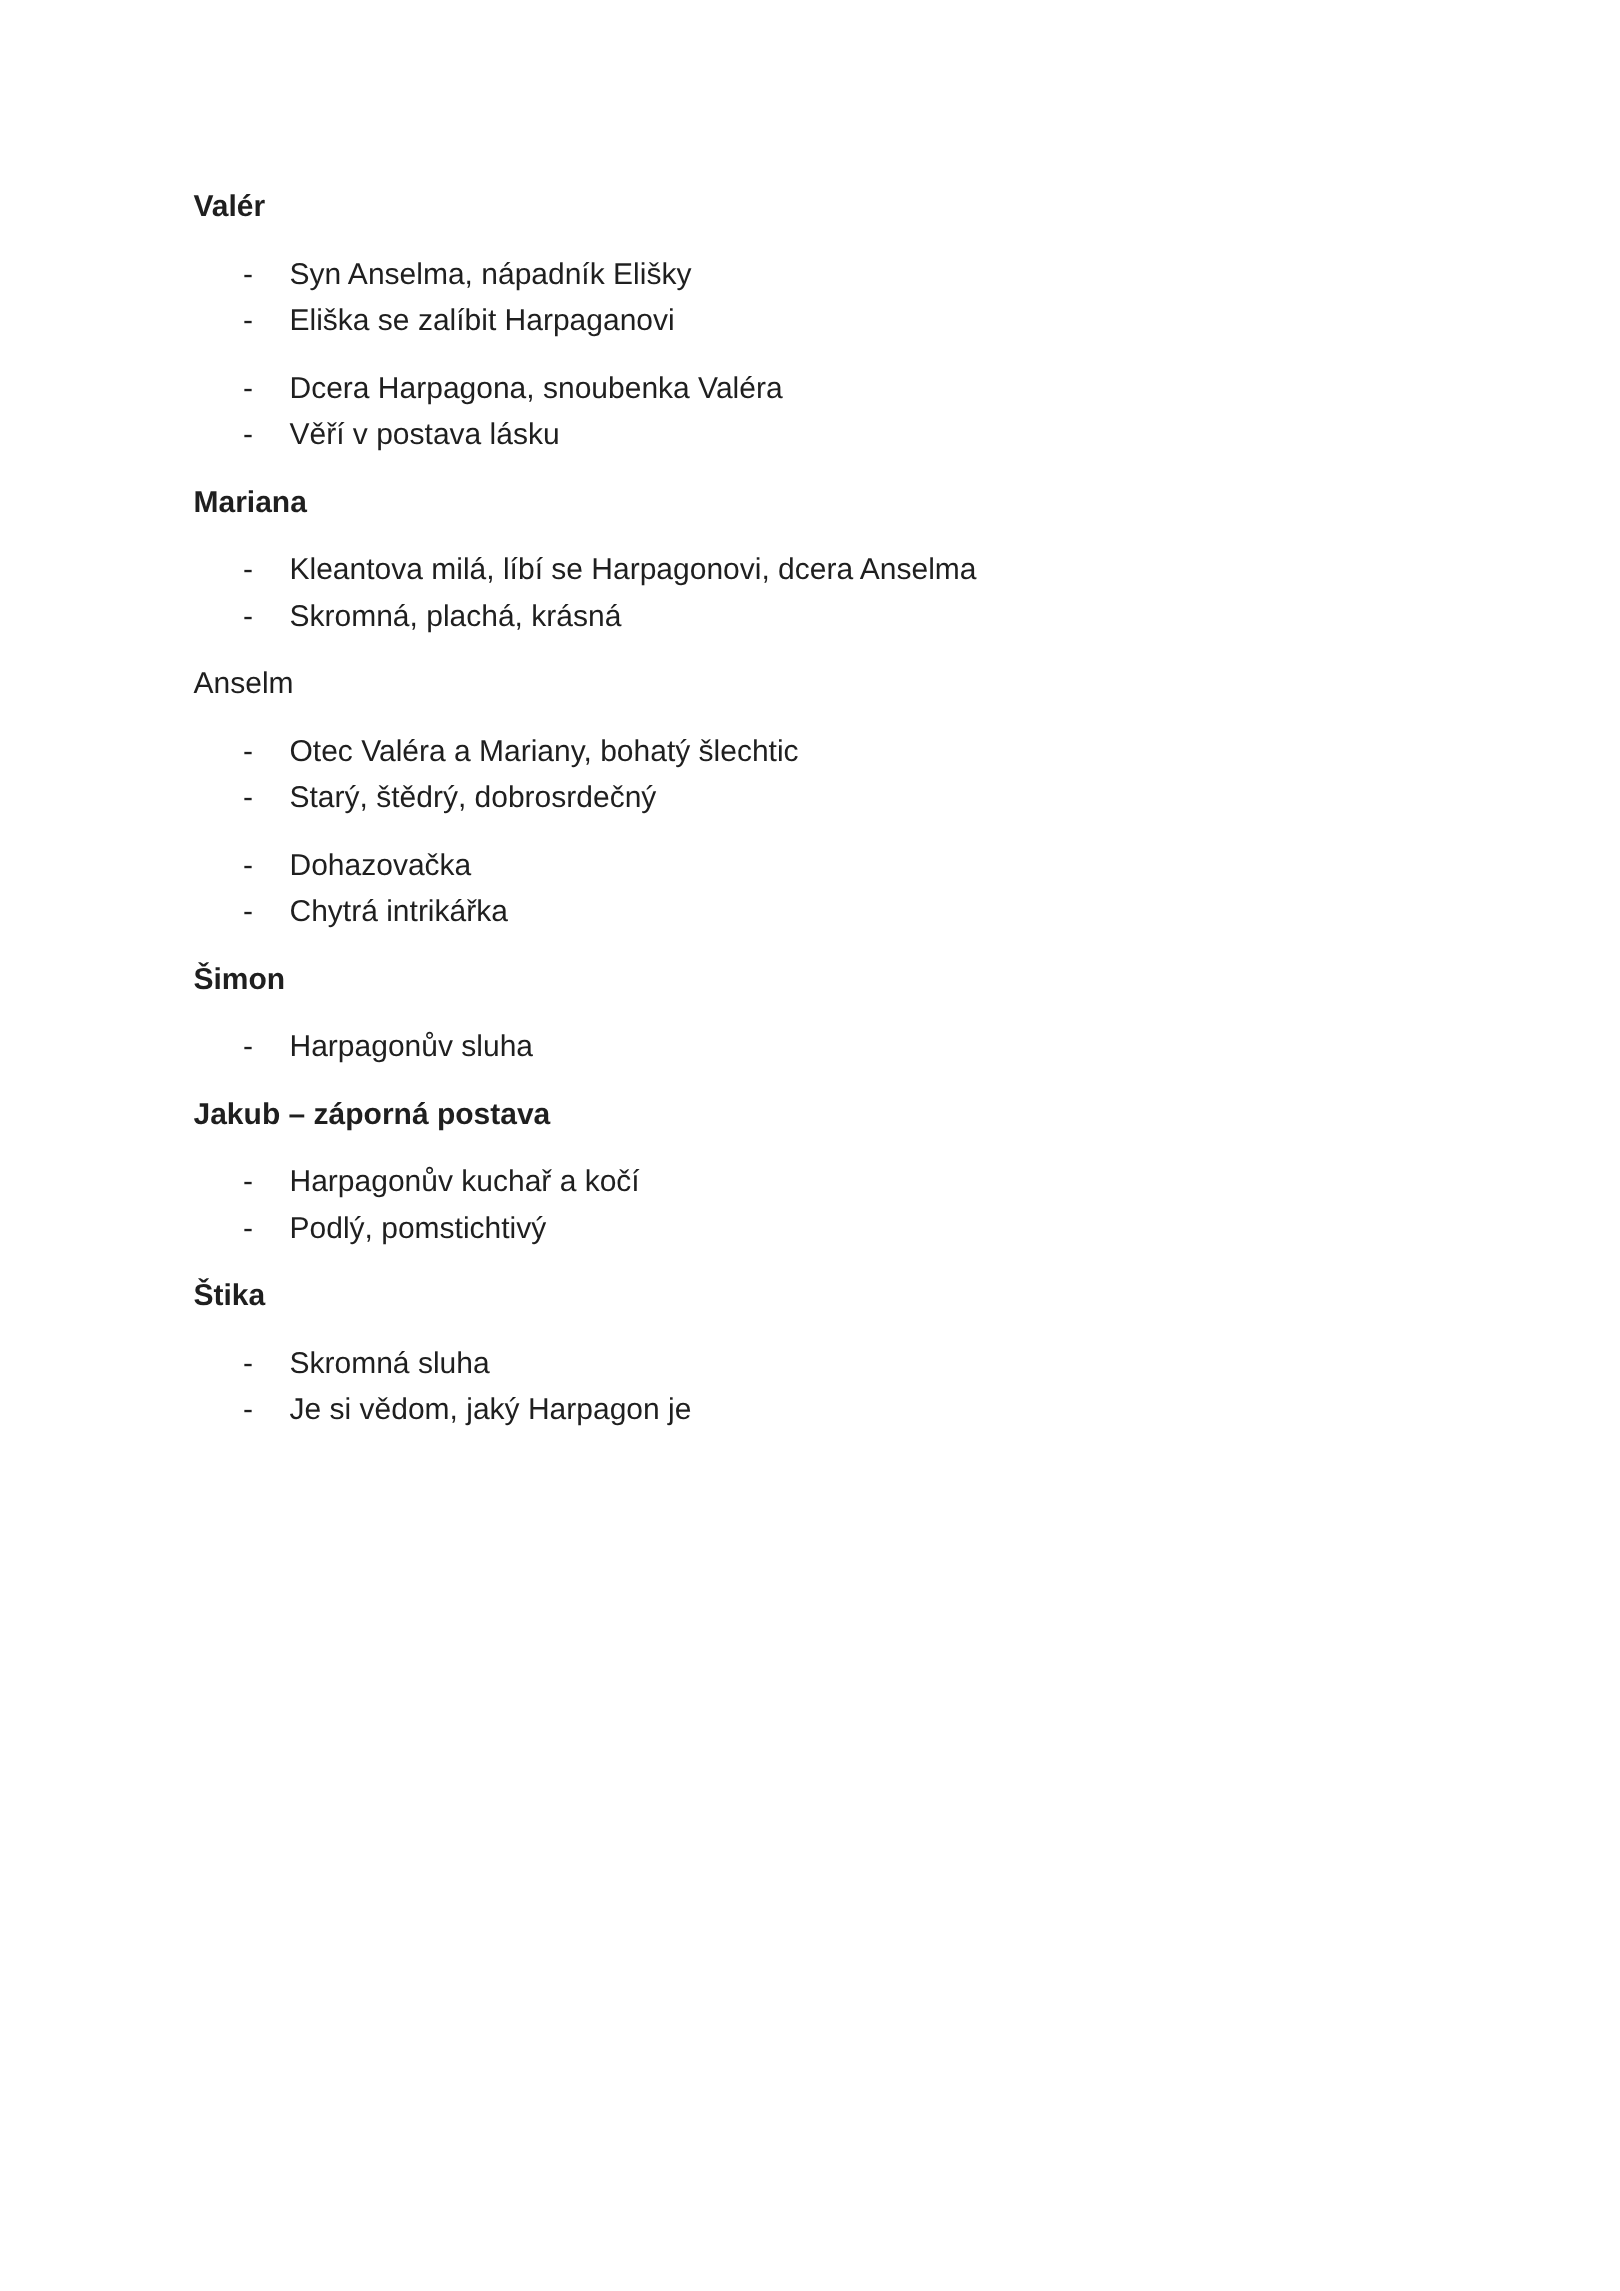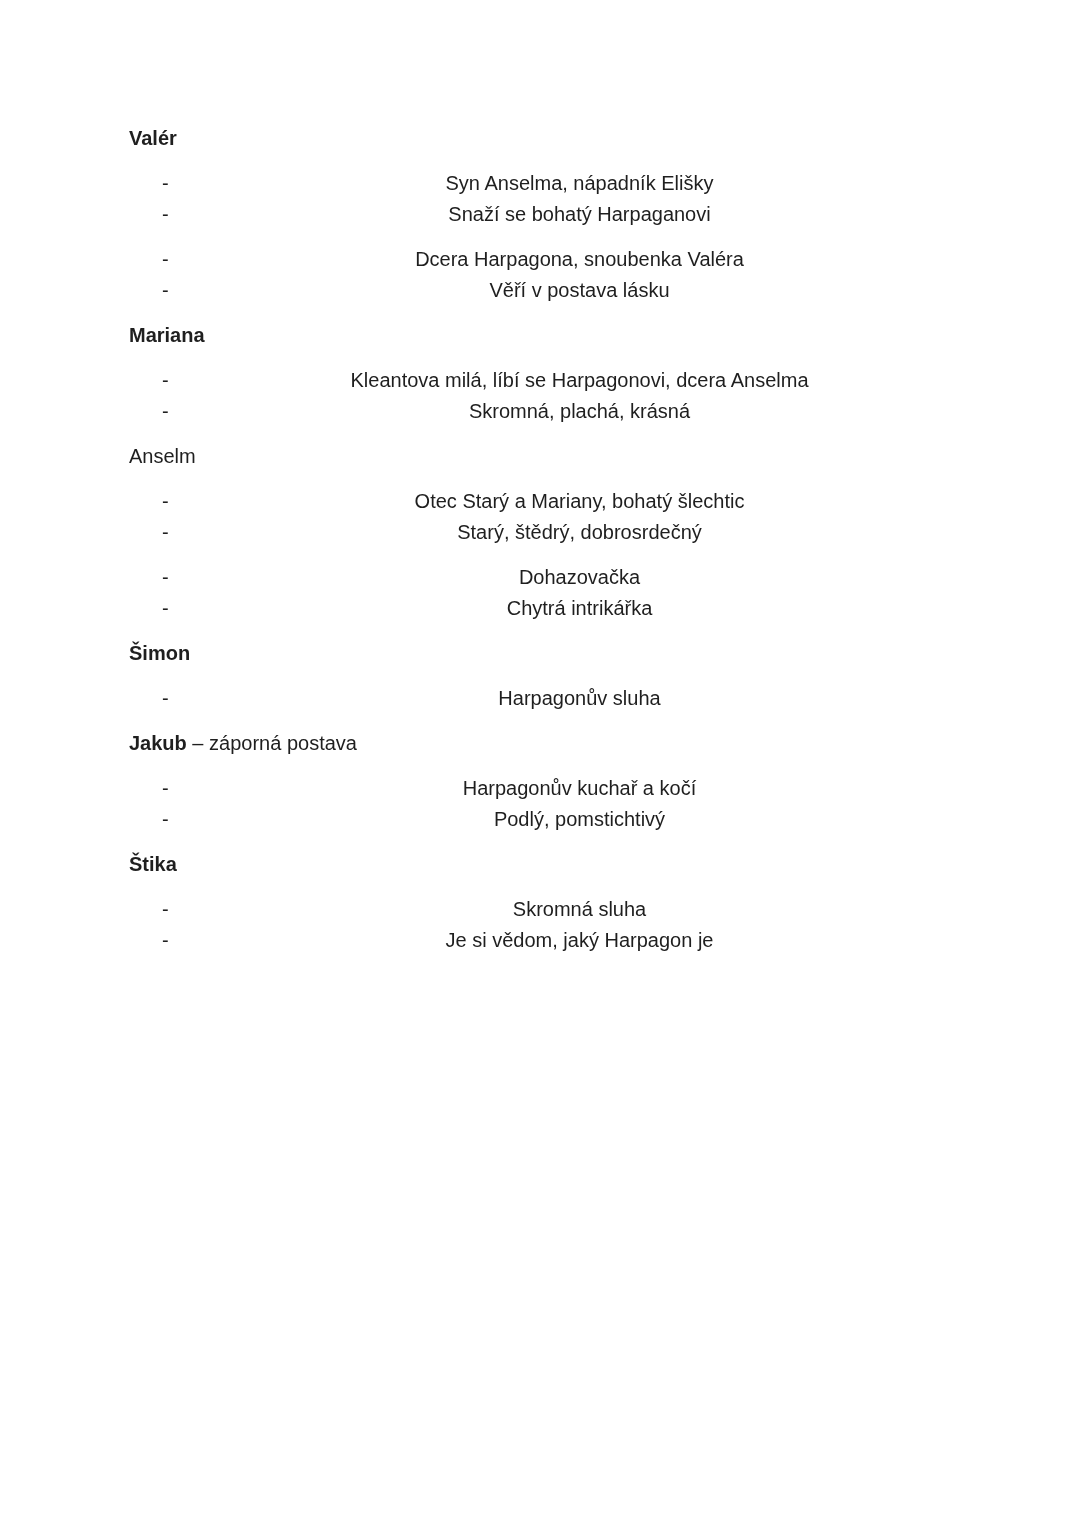--- a/index.html
+++ b/index.html
@@ -23,21 +23,21 @@
   .char-section {
     margin: 0;
   }
   .char-name {
     font-size: 20px;
     line-height: 31px;
     font-weight: bold;
     margin: 0 0 14px 0;
   }
   .char-name .name-suffix {
-    font-weight: normal;
+    font-weight: bold;
   }
   .char-name.regular .name-strong {
     font-weight: normal;
   }
   .traits-list {
     list-style: none;
     margin: 0 0 14px 0;
     padding: 0;
   }
   .trait-item {
@@ -46,39 +46,38 @@
     line-height: 31px;
     font-weight: normal;
   }
   .li-marker {
     flex: none;
     width: 31px;
     margin-left: 33px;
   }
   .li-text {
     flex: 1;
-    text-align: center;
   }
 </style>
 </head>
 <body>
 
 <div class="doc-page">
   <div class="doc-content">
   <section class="char-section">
     <h2 class="char-name"><strong class="name-strong">Valér</strong><span class="name-suffix"></span></h2>
     <ul class="traits-list">
 
     <li class="trait-item">
             <span class="li-marker">-</span>
             <span class="li-text">Syn Anselma, nápadník Elišky</span>
           </li>
           <li class="trait-item">
             <span class="li-marker">-</span>
-            <span class="li-text">Snaží se bohatý Harpaganovi</span>
+            <span class="li-text">Eliška se zalíbit Harpaganovi</span>
           </li>
         </ul>
   </section>
 
   <section class="char-section">
     <ul class="traits-list">
 
     <li class="trait-item">
             <span class="li-marker">-</span>
             <span class="li-text">Dcera Harpagona, snoubenka Valéra</span>
@@ -104,21 +103,21 @@
           </li>
         </ul>
   </section>
 
   <section class="char-section">
     <h2 class="char-name regular"><strong class="name-strong">Anselm</strong><span class="name-suffix"></span></h2>
     <ul class="traits-list">
 
     <li class="trait-item">
             <span class="li-marker">-</span>
-            <span class="li-text">Otec Starý a Mariany, bohatý šlechtic</span>
+            <span class="li-text">Otec Valéra a Mariany, bohatý šlechtic</span>
           </li>
           <li class="trait-item">
             <span class="li-marker">-</span>
             <span class="li-text">Starý, štědrý, dobrosrdečný</span>
           </li>
         </ul>
   </section>
 
   <section class="char-section">
     <ul class="traits-list">

